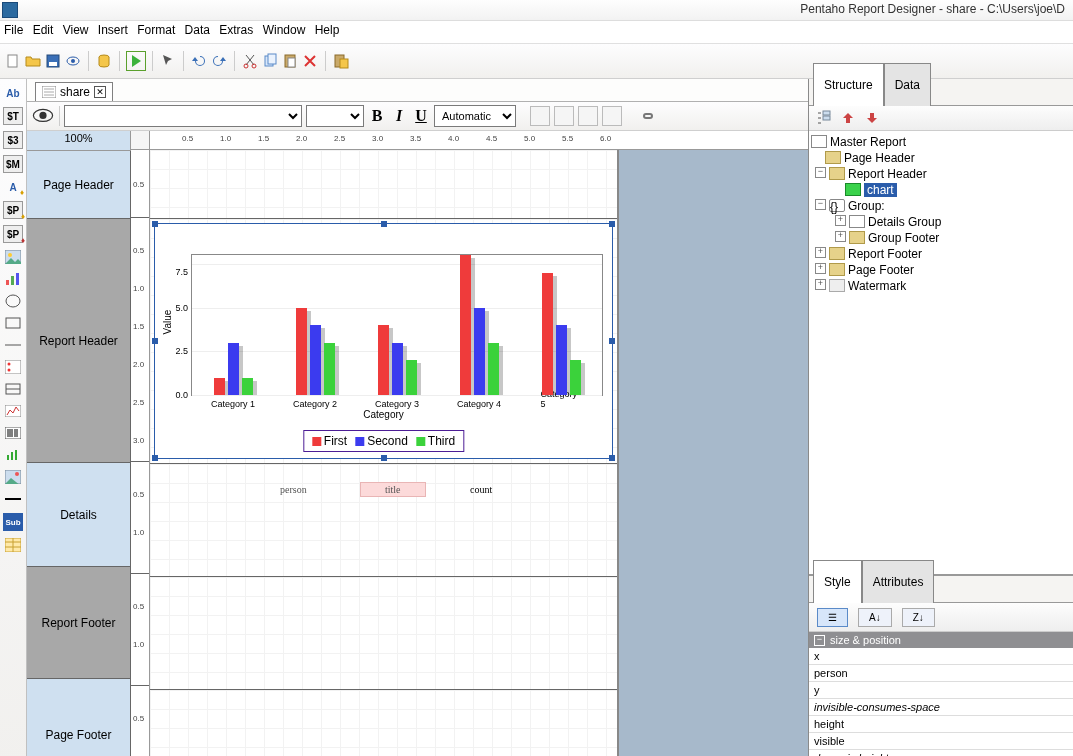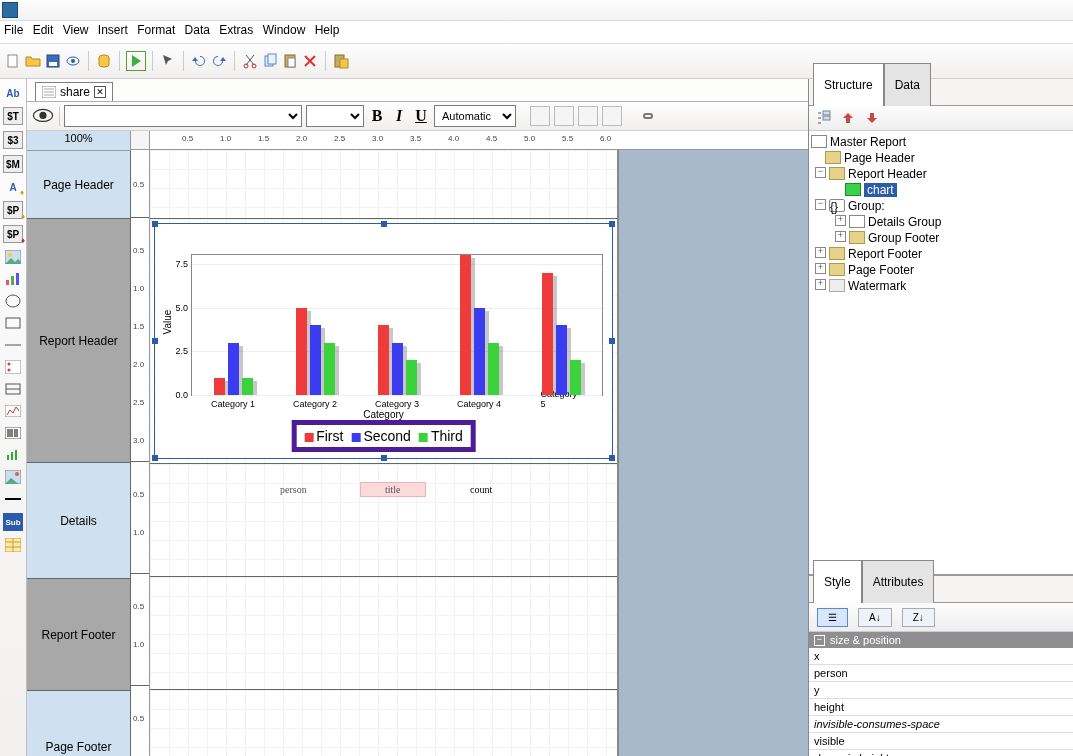--- a/index.html
+++ b/index.html
@@ -40,21 +40,21 @@
 .hruler{height:18px;background:#fff;border-bottom:1px solid #999;position:relative;font-size:8px;color:#444}
 .hruler span{position:absolute;top:3px}
 .page{position:relative;background:#fff;border-right:2px solid #888;border-bottom:2px solid #888;width:467px}
 .pagesec{border-bottom:1px solid #666;position:relative;background:#fff;background-image:linear-gradient(#f2f2f2 1px,transparent 1px),linear-gradient(90deg,#f2f2f2 1px,transparent 1px);background-size:19px 19px}
 .chartbox{position:absolute;left:4px;top:4px;right:4px;bottom:4px;border:1px solid #2a5caa;background:#fff}
 .chartbox .hdl{position:absolute;width:6px;height:6px;background:#2a5caa}
 .chart-title{text-align:center;font-weight:bold;font-size:15px;font-family:Arial;margin-top:4px}
 .plot{position:absolute;left:36px;top:30px;right:12px;bottom:60px;border:1px solid #888;background:#fff}
 .ylab{position:absolute;left:12px;top:50%;transform:rotate(-90deg) translateX(12px);transform-origin:left;font-size:10px}
 .xlab{position:absolute;left:0;right:0;bottom:38px;text-align:center;font-size:10px}
-.legend{position:absolute;left:50%;transform:translateX(-50%);bottom:6px;border:5px solid #4c1d95;background:#fff;padding:3px 8px;font-size:14px;white-space:nowrap}
+.legend{position:absolute;left:50%;transform:translateX(-50%);bottom:6px;border:1px solid #4c1d95;background:#fff;padding:3px 8px;font-size:12px;white-space:nowrap}
 .legend .sw{display:inline-block;width:9px;height:9px;margin:0 3px 0 8px;vertical-align:middle}
 .legend .sw:first-child{margin-left:0}
 .ytick{position:absolute;left:-22px;font-size:9px;text-align:right;width:18px}
 .xtick{position:absolute;bottom:-14px;font-size:9px;transform:translateX(-50%)}
 .bar{position:absolute;bottom:0;width:11px}
 .bar::after{content:"";position:absolute;right:-4px;top:3px;bottom:0;width:4px;background:rgba(0,0,0,0.22)}
 .fld{position:absolute;font-size:10px;font-family:Georgia,serif;color:#555}
 .fld.title{background:#fcdada;border:1px solid #e9b5b5;padding:1px 24px}
 .right{width:264px;border-left:1px solid #8a8a8a;display:flex;flex-direction:column;background:#f5f4f2}
 .rtabs{height:22px;display:flex;align-items:end;padding:4px 4px 0;gap:0;background:#f5f4f2;border-bottom:1px solid #999}
@@ -76,20 +76,21 @@
 .pgrp .tgl{border-color:#fff;color:#fff;background:transparent}
 .prow{border-bottom:1px solid #ddd;padding:2px 5px;font-size:11px;background:#fff}
 .prow.ital{font-style:italic}
 select.native{height:22px;border:1px solid #7a7a7a;background:#fff;font-size:11px}
 </style>
 </head>
 <body>
 
 <div class="titlebar">
   <div class="logo"></div>
+  <span>Pentaho Report Designer - share - C:\Users\joe\D</span>
 </div>
 
 <div class="menubar">
   <span>File</span>
   <span>Edit</span>
   <span>View</span>
   <span>Insert</span>
   <span>Format</span>
   <span>Data</span>
   <span>Extras</span>
@@ -315,21 +316,21 @@
             <path d="M4 8a3 3 0 013-3h2v2H7a1 1 0 000 2h2v2H7a3 3 0 01-3-3zm5-3h2a3 3 0 010 6H9v-2h2a1 1 0 000-2H9z" fill="#777"></path>
           </svg>
         </div>
     </div>
 
     <div class="canvas-wrap">
       <div class="bandlabels">
         <div class="zoomrow">100%</div>
         <div class="band" style="height:68px">Page Header</div>
         <div class="band dark" style="height:244px">Report Header</div>
-        <div class="band" style="height:116px">Details</div>
+        <div class="band" style="height:104px">Details</div>
         <div class="band dark" style="height:112px">Report Footer</div>
         <div class="band" style="height:112px">Page Footer</div>
       </div>
       <div class="vruler">
         <div class="vr-top"></div>
         <div class="vr-seg" style="height:68px">
             <span style="bottom:28px">0.5</span>
           </div>
         <div class="vr-seg" style="height:244px">
             <span style="top:28px">0.5</span>
@@ -379,21 +380,21 @@
                 <div class="hdl" style="left:-3px;top:50%;margin-top:-3px"></div>
                 <div class="hdl" style="right:-3px;top:50%;margin-top:-3px"></div>
               <div class="ylab">Value</div>
               <div class="plot" id="plot" style="width: 410px; height: 140px;">
                   <div class="ytick" style="top: 135px;">0.0</div>
                   <div style="position: absolute; left: 0px; right: 0px; height: 1px; background: rgb(238, 238, 238); top: 140px;"></div>
                   <div class="ytick" style="top: 91.25px;">2.5</div>
                   <div style="position: absolute; left: 0px; right: 0px; height: 1px; background: rgb(238, 238, 238); top: 96.25px;"></div>
                   <div class="ytick" style="top: 47.5px;">5.0</div>
                   <div style="position: absolute; left: 0px; right: 0px; height: 1px; background: rgb(238, 238, 238); top: 52.5px;"></div>
-                  <div class="ytick" style="top: 4px;">7.5</div>
+                  <div class="ytick" style="top: 12px;">7.5</div>
                   <div style="position: absolute; left: 0px; right: 0px; height: 1px; background: rgb(238, 238, 238); top: 8.75px;"></div>
                   <div class="xtick" style="left: 41px;">Category 1</div>
                   <div class="bar" style="left: 21.5px; height: 17.5px; background: rgb(239, 59, 59);"></div>
                   <div class="bar" style="left: 35.5px; height: 52.5px; background: rgb(59, 59, 239);"></div>
                   <div class="bar" style="left: 49.5px; height: 17.5px; background: rgb(59, 210, 59);"></div>
                   <div class="xtick" style="left: 123px;">Category 2</div>
                   <div class="bar" style="left: 103.5px; height: 87.5px; background: rgb(239, 59, 59);"></div>
                   <div class="bar" style="left: 117.5px; height: 70px; background: rgb(59, 59, 239);"></div>
                   <div class="bar" style="left: 131.5px; height: 52.5px; background: rgb(59, 210, 59);"></div>
                   <div class="xtick" style="left: 205px;">Category 3</div>
@@ -509,19 +510,19 @@
       <div class="pb">A↓</div>
       <div class="pb">Z↓</div>
     </div>
     <div class="pgrp">
         <span class="tgl">−</span>
         <span>size &amp; position</span>
       </div>
     <div class="prow">x</div>
     <div class="prow">person</div>
     <div class="prow">y</div>
+    <div class="prow ital">invisible-consumes-space</div>
     <div class="prow">height</div>
-    <div class="prow ital">invisible-consumes-space</div>
     <div class="prow">visible</div>
     <div class="prow ital">dynamic-height</div>
   </div>
 
 </div>
 
 </body></html>

